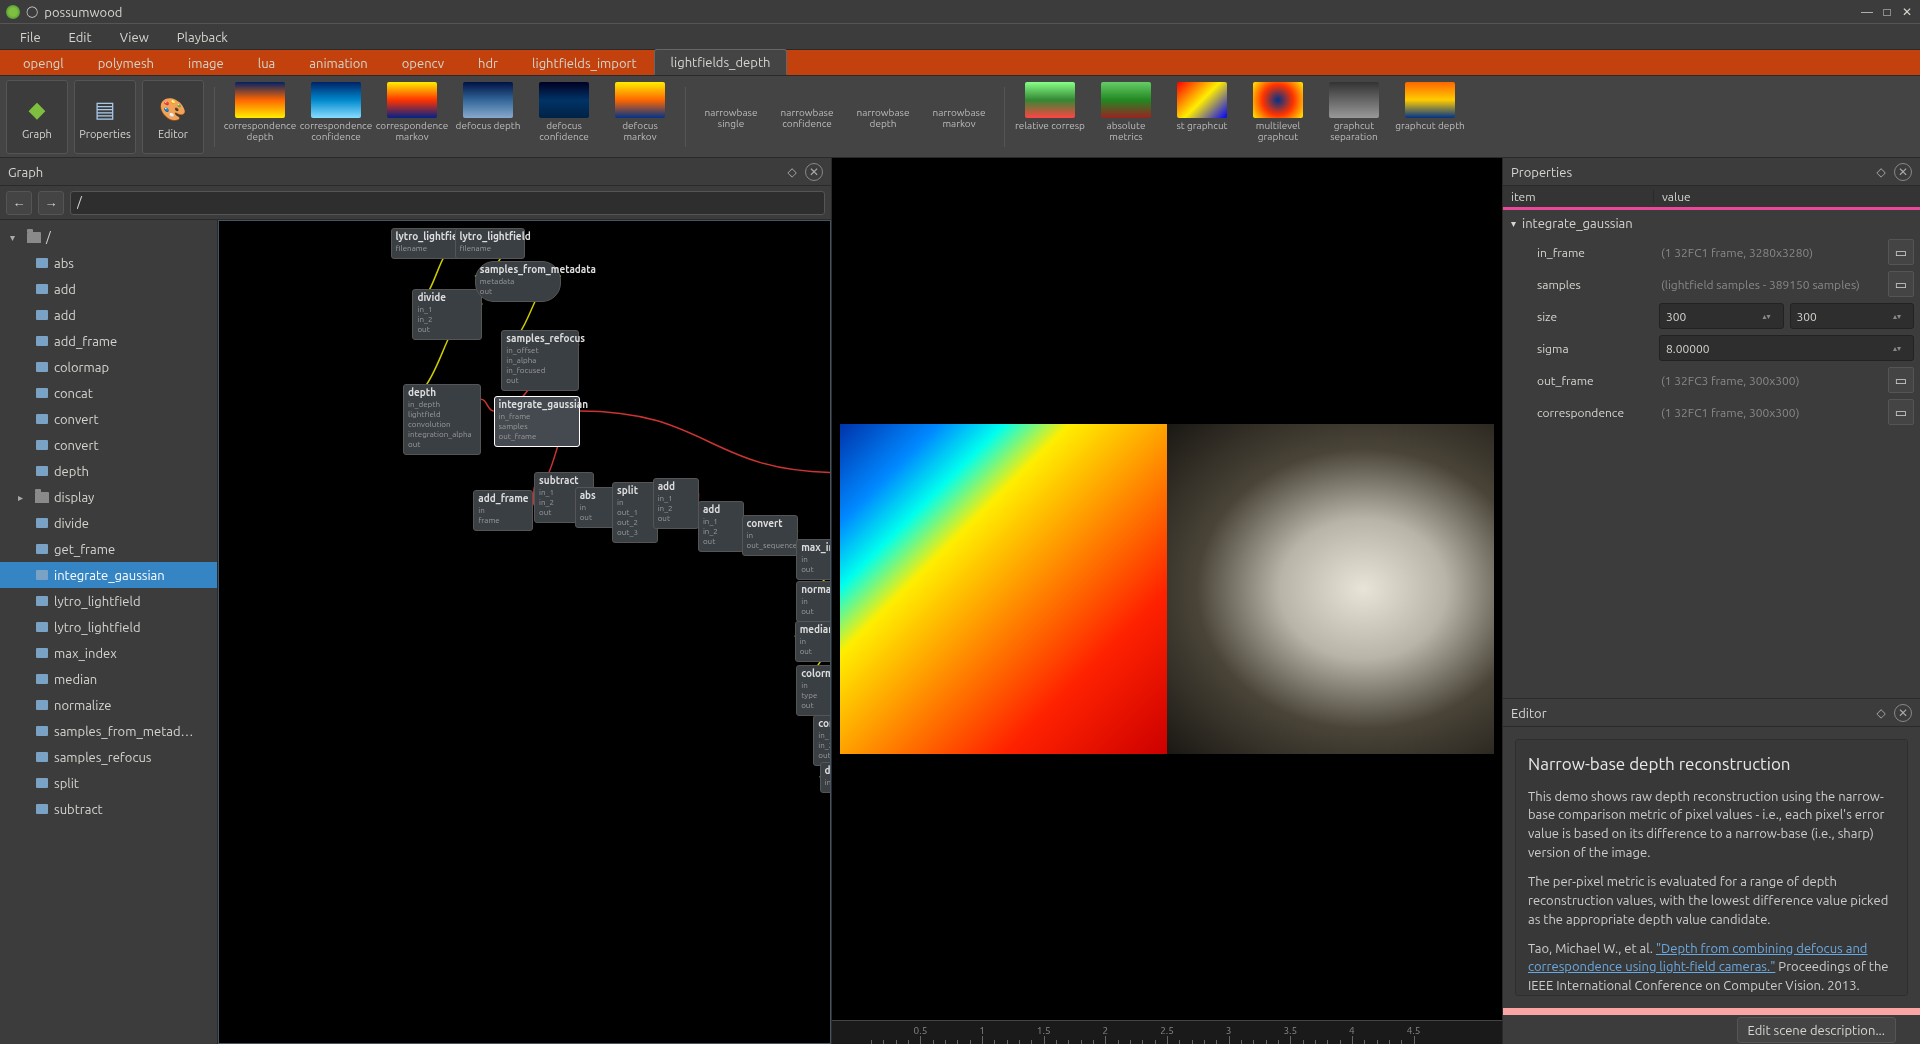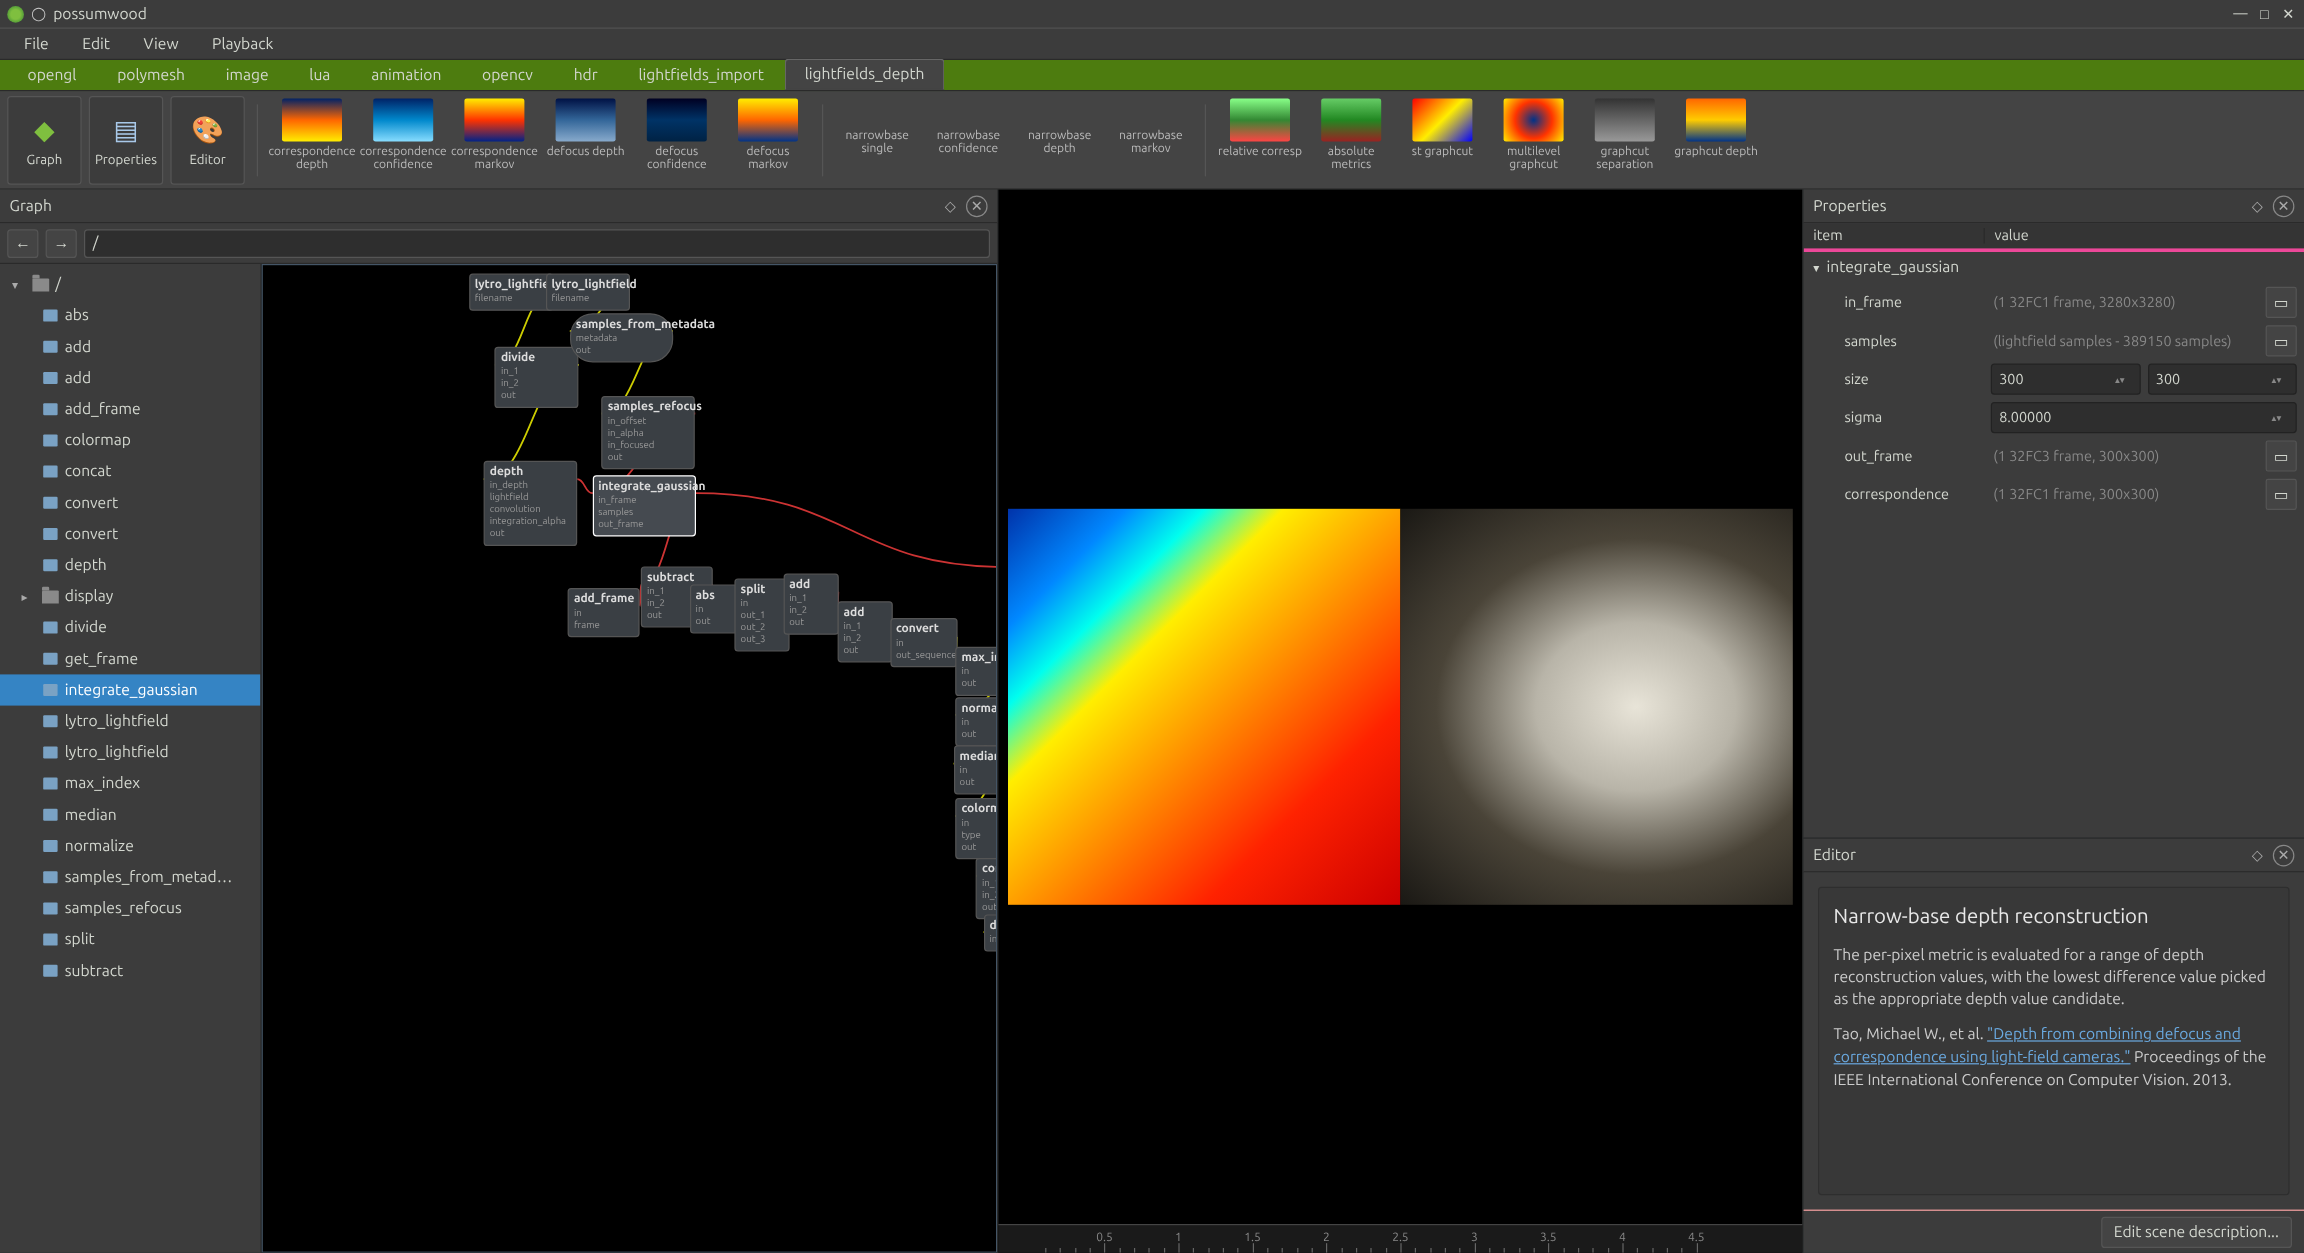--- a/index.html
+++ b/index.html
@@ -3,21 +3,21 @@
 <meta charset="utf-8">
 <style>
 *{box-sizing:border-box;margin:0;padding:0;font-family:Ubuntu,"Segoe UI",sans-serif;user-select:none}
 body{width:1920px;height:1044px;background:#2e3436;color:#d3d7cf;font-size:13px;overflow:hidden;transform-origin:top left}
 .titlebar{height:24px;background:#3c3c3c;display:flex;align-items:center;padding:0 6px;gap:6px;border-bottom:1px solid #555}
 .titlebar .logo{width:14px;height:14px;background:radial-gradient(circle,#7fbf3f 40%,#2e7d32);border-radius:50%}
 .titlebar .spacer{flex:1}
 .titlebar .wbtn{width:14px;height:14px;color:#d3d7cf;display:flex;align-items:center;justify-content:center;font-size:12px;cursor:pointer}
 .menubar{height:26px;background:#3c3c3c;display:flex;align-items:center;padding:0 6px;border-bottom:1px solid #2a2a2a}
 .menubar .item{padding:4px 14px;cursor:pointer}
-.tabbar{height:26px;background:#4d7c0f;display:flex;align-items:flex-end;padding:0 6px;border-bottom:1px solid #2a2a2a}
+.tabbar{height:26px;background:#c2410c;display:flex;align-items:flex-end;padding:0 6px;border-bottom:1px solid #2a2a2a}
 .tabbar .tab{padding:5px 16px;cursor:pointer;border:1px solid transparent;border-bottom:none;font-size:13px}
 .tabbar .tab.active{background:#444;border:1px solid #666;border-bottom:1px solid #444;border-radius:3px 3px 0 0}
 .ribbon{height:82px;background:#444;display:flex;align-items:center;padding:4px 6px;gap:6px;border-bottom:1px solid #2a2a2a}
 .big-tool{width:62px;height:74px;background:#3c3c3c;border:1px solid #555;border-radius:3px;display:flex;flex-direction:column;align-items:center;justify-content:center;gap:4px;cursor:pointer}
 .big-tool .icon{width:30px;height:30px;display:flex;align-items:center;justify-content:center;font-size:22px}
 .ribbon-sep{width:1px;height:60px;background:#555;margin:0 4px}
 .sample{width:70px;height:74px;display:flex;flex-direction:column;align-items:center;justify-content:flex-start;gap:2px;cursor:pointer;padding-top:2px}
 .sample .thumb{width:50px;height:36px;border-radius:2px}
 .sample .lbl{font-size:10px;text-align:center;line-height:11px;color:#bbb}
 .sample.text-only{justify-content:center}
@@ -66,21 +66,21 @@
 .prop-row .pval{flex:1;color:#888;padding-left:8px}
 .prop-row .pbtn-sq{width:26px;height:26px;background:#444;border:1px solid #555;border-radius:2px;margin-left:4px;display:flex;align-items:center;justify-content:center;cursor:pointer;font-size:13px}
 .prop-input{flex:1;height:26px;background:#2e2e2e;border:1px solid #222;border-radius:3px;padding:0 6px;color:#d3d7cf;display:flex;align-items:center}
 .prop-input .spin{width:14px;display:flex;flex-direction:column;font-size:8px;color:#888;cursor:pointer;margin-left:auto}
 .editor-panel{height:346px;display:flex;flex-direction:column;border-top:1px solid #2a2a2a}
 .editor-body{flex:1;background:#3c3c3c;padding:12px;overflow-y:auto}
 .editor-content{background:#383838;border:1px solid #2e2e2e;border-radius:3px;padding:12px;height:100%;font-size:13px;line-height:1.45;overflow-y:auto}
 .editor-content h2{font-size:17px;font-weight:normal;margin-bottom:10px;color:#e8e8e8}
 .editor-content p{margin-bottom:10px;color:#ccc}
 .editor-content a{color:#6aa9e0;text-decoration:underline}
-.editor-foot{height:36px;background:#3c3c3c;display:flex;align-items:center;justify-content:flex-end;padding:0 10px;border-top:1px solid #fca5a5}
+.editor-foot{height:36px;background:#3c3c3c;display:flex;align-items:center;justify-content:flex-end;padding:0 24px;border-top:7px solid #fca5a5}
 .ed-btn{height:26px;background:#444;border:1px solid #555;border-radius:3px;padding:0 10px;display:flex;align-items:center;cursor:pointer}
 </style>
 </head>
 <body>
 
 <div class="titlebar">
   <span class="logo"></span>
   <span style="font-size:11px;color:#ccc">◯</span>
   <span>possumwood</span>
   <span class="spacer"></span>
@@ -596,20 +596,21 @@
 
     <div class="editor-panel">
       <div class="panel-head">
         <span class="title">Editor</span>
         <span class="pbtn">◇</span>
         <span class="pbtn circle">✕</span>
       </div>
       <div class="editor-body">
         <div class="editor-content">
           <h2>Narrow-base depth reconstruction</h2>
+          <p>This demo shows raw depth reconstruction using the narrow-base comparison metric of pixel values - i.e., each pixel's error value is based on its difference to a narrow-base (i.e., sharp) version of the image.</p>
           <p>The per-pixel metric is evaluated for a range of depth reconstruction values, with the lowest difference value picked as the appropriate depth value candidate.</p>
           <p>
             <span>Tao, Michael W., et al. </span><a href="#">"Depth from combining defocus and correspondence using light-field cameras."</a><span> Proceedings of the IEEE International Conference on Computer Vision. 2013.</span>
           </p>
         </div>
       </div>
       <div class="editor-foot">
         <div class="ed-btn">Edit scene description...</div>
       </div>
     </div>

